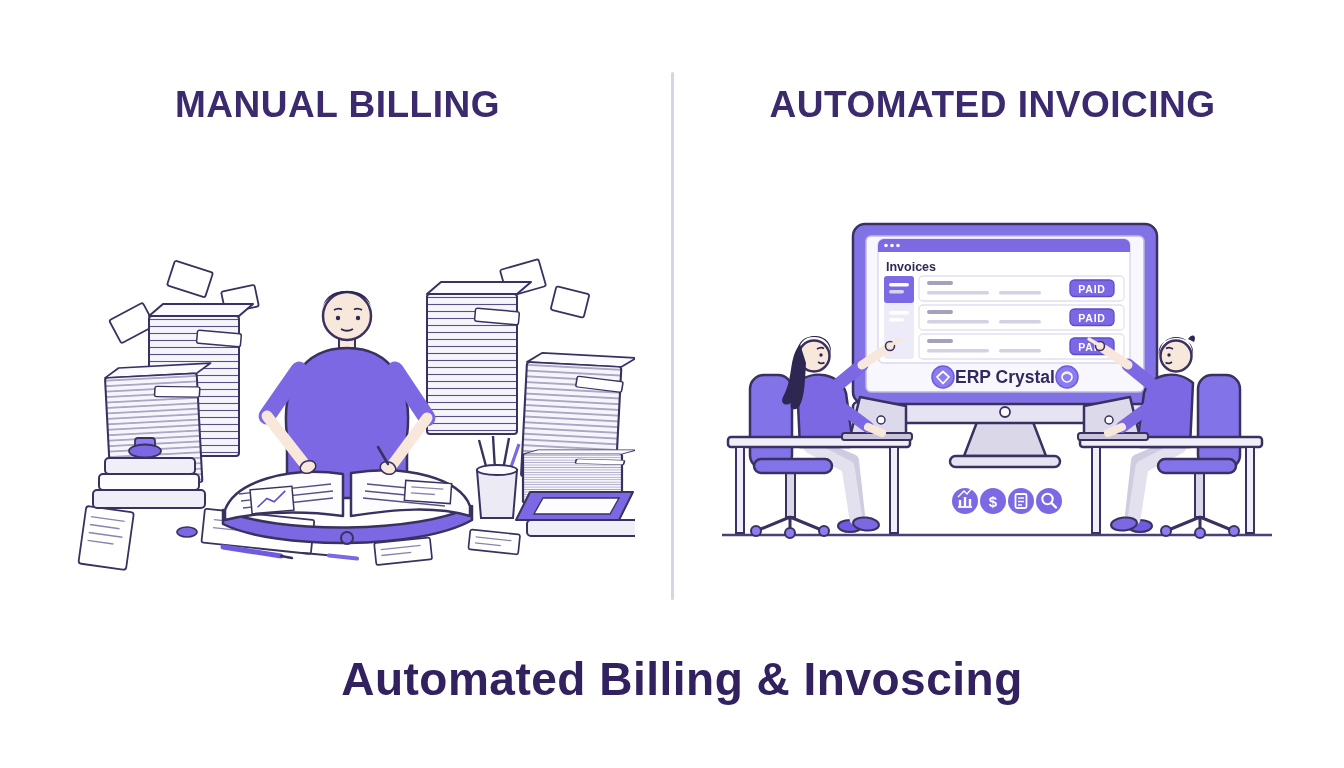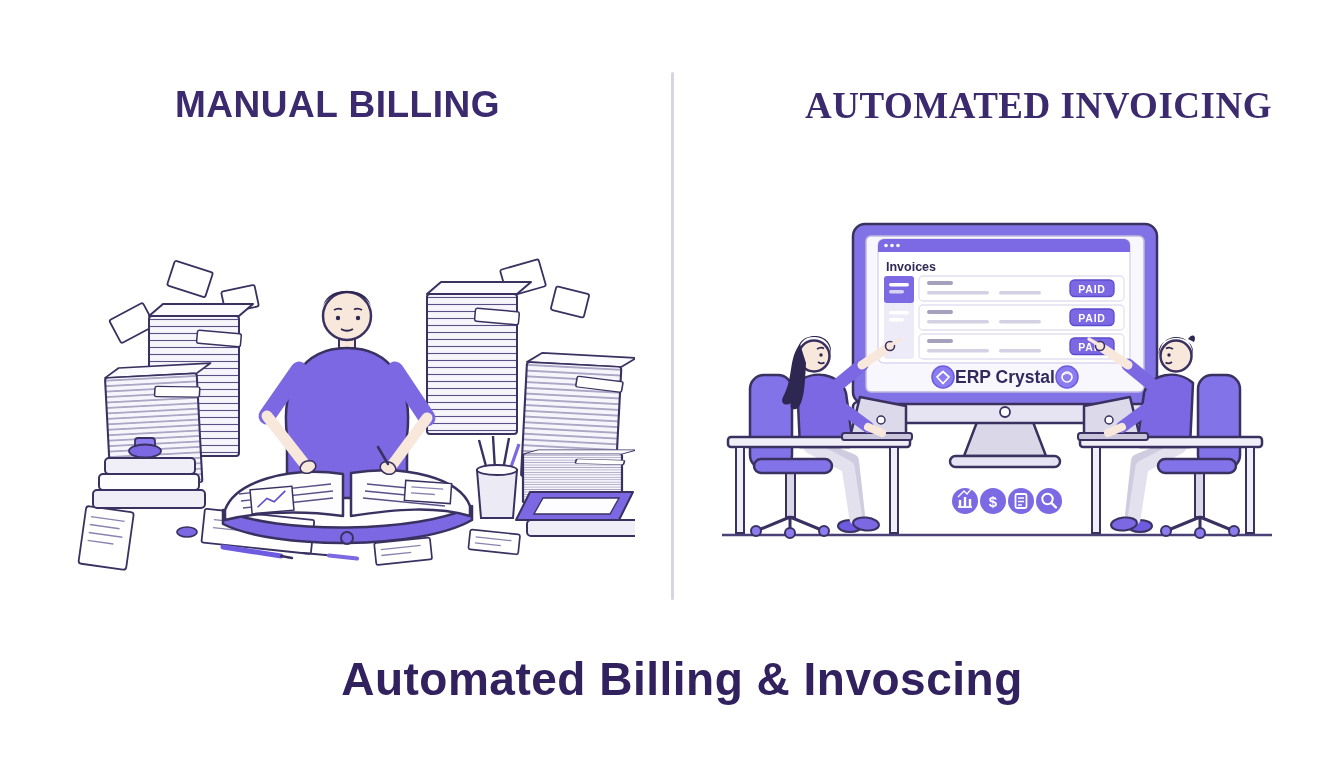--- a/index.html
+++ b/index.html
@@ -1,21 +1,21 @@
 <!DOCTYPE html>
 <html><head>
 <meta charset="utf-8">
 <style>
   html,body{margin:0;padding:0;background:#fff;}
   .canvas{position:relative;width:1344px;height:768px;background:#ffffff;overflow:hidden;
           font-family:"Liberation Sans",sans-serif;border-radius:27px;}
   .heading{position:absolute;top:84px;margin:0;font-size:37px;font-weight:bold;
            letter-spacing:.5px;color:#3c2a6e;text-align:center;white-space:nowrap;}
   .heading-left{left:75px;width:525px;}
-  .heading-right{left:776px;width:525px;font-family:Liberation Serif, serif;}
+  .heading-right{left:730px;width:525px;}
   .divider{position:absolute;left:671px;top:72px;width:3px;height:528px;background:#d7d5df;border-radius:2px;}
   .scene{position:absolute;display:block;}
   .scene-left{left:75px;top:258px;width:560px;height:315px;}
   .scene-right{left:700px;top:175px;width:590px;height:375px;}
   .footer-title{position:absolute;left:0;top:652px;width:100%;margin:0;text-align:center;
                 font-size:46px;font-weight:bold;color:#32215f;letter-spacing:.5px;padding-left:10px;}
   svg text{font-family:"Liberation Sans",sans-serif;}
 </style>
 </head>
 <body>

